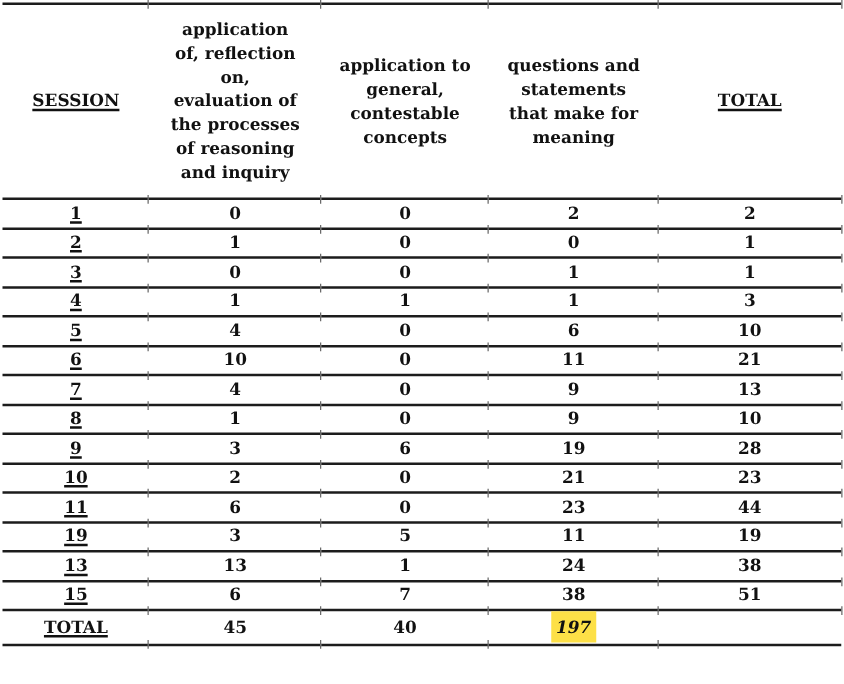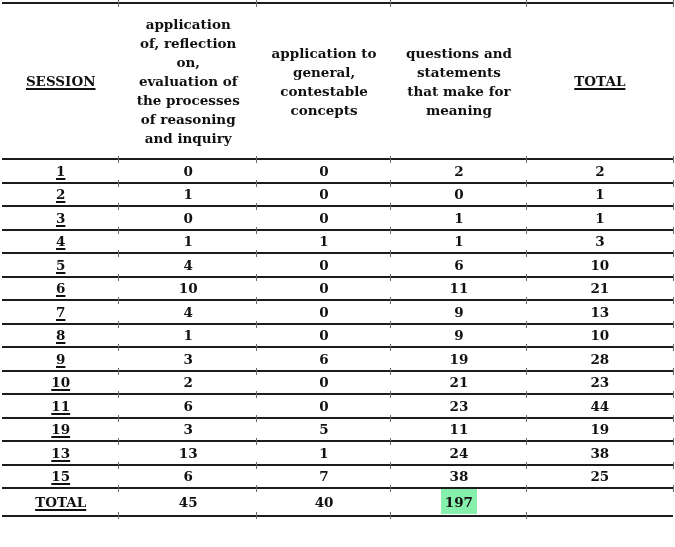--- a/index.html
+++ b/index.html
@@ -83,24 +83,25 @@
   tr.total-row td:not(:first-child) .btick {
     position: absolute;
     left: -1px;
     bottom: -4px;
     width: 1px;
     height: 7px;
     background: #6a6a6a;
   }
   .hl {
     display: inline-block;
-    background: #86efac;
+    background: #fde047;
     padding: 3px 4px 2px 4px;
     margin: -3px 0 -2px 0;
     line-height: 20px;
+    font-style: italic;
   }
 </style>
 </head>
 <body>
 
 <div class="page">
   <table class="freq">
     <colgroup>
       <col class="c-session">
         <col class="c-app">
@@ -219,21 +220,21 @@
         <td>13</td>
         <td>1</td>
         <td>24</td>
         <td>38</td>
       </tr>
       <tr>
         <td><span class="u">15</span></td>
         <td>6</td>
         <td>7</td>
         <td>38</td>
-        <td>25</td>
+        <td>51</td>
       </tr>
       <tr class="total-row">
         <td><span class="u">TOTAL</span></td>
         <td><span class="btick"></span><span>45</span></td>
         <td><span class="btick"></span><span>40</span></td>
         <td><span class="btick"></span><span class="hl">197</span></td>
         <td><span class="btick"></span><span></span></td>
       </tr>
     </tbody>
   </table>

